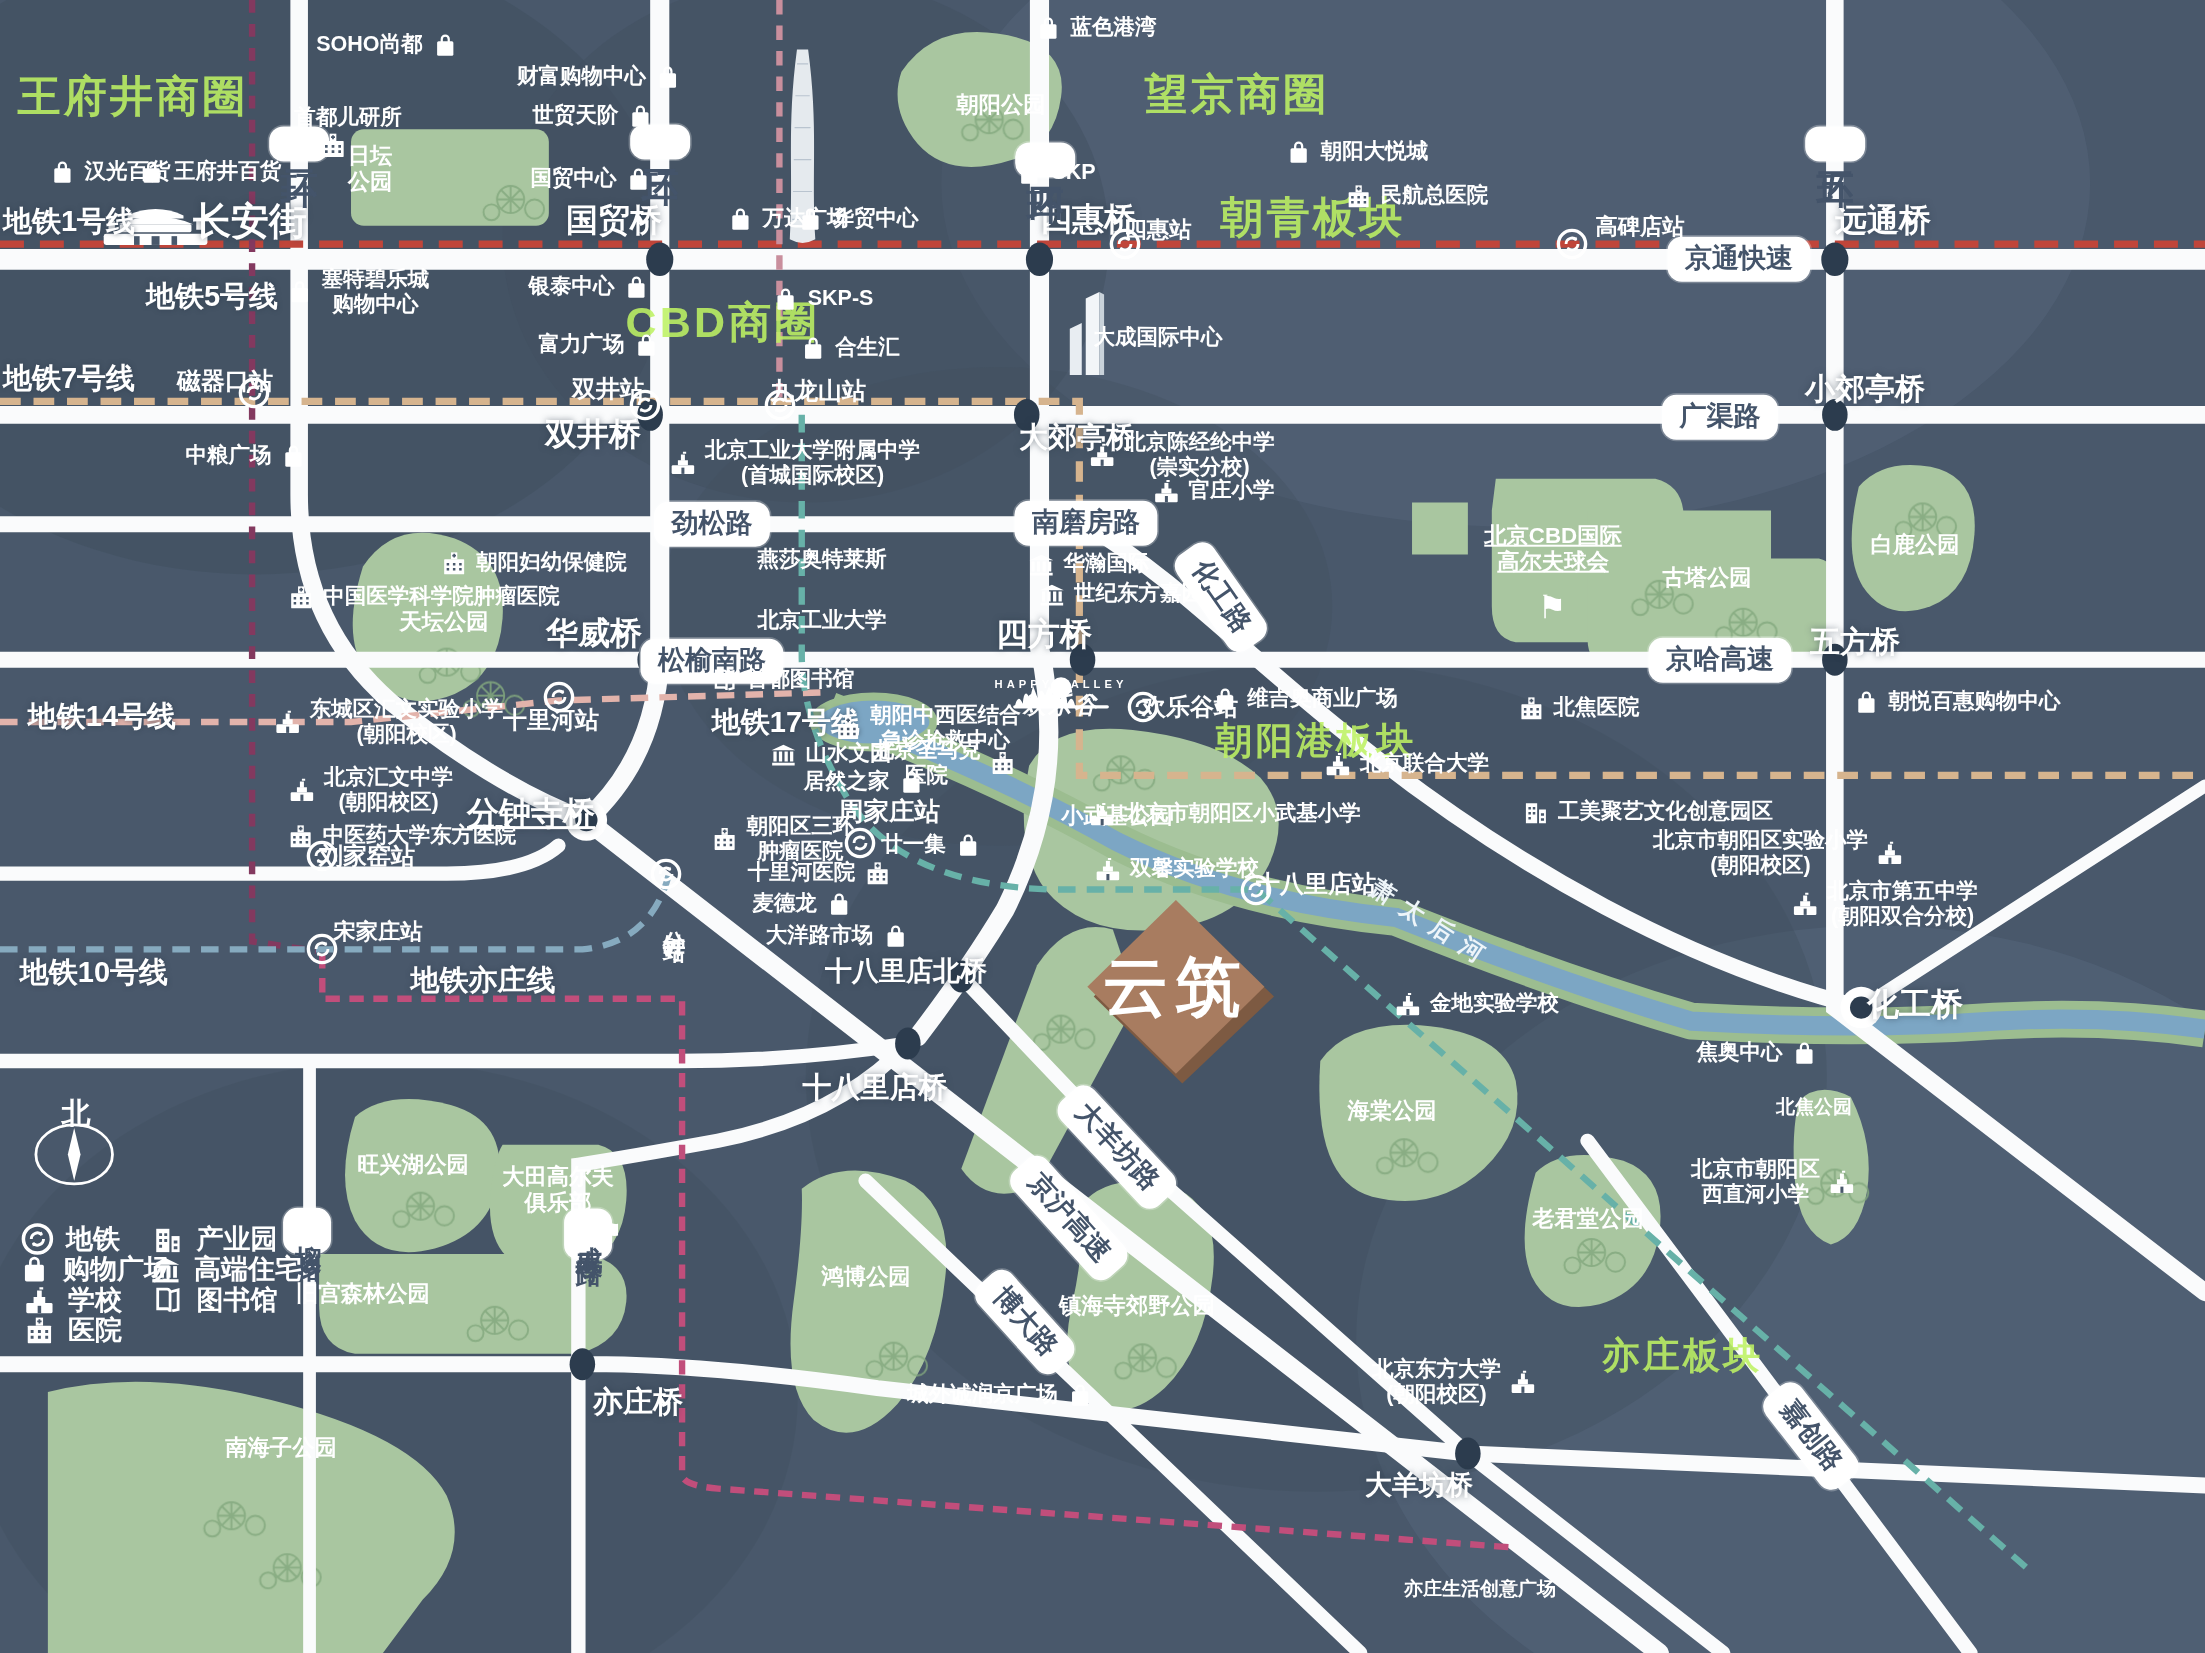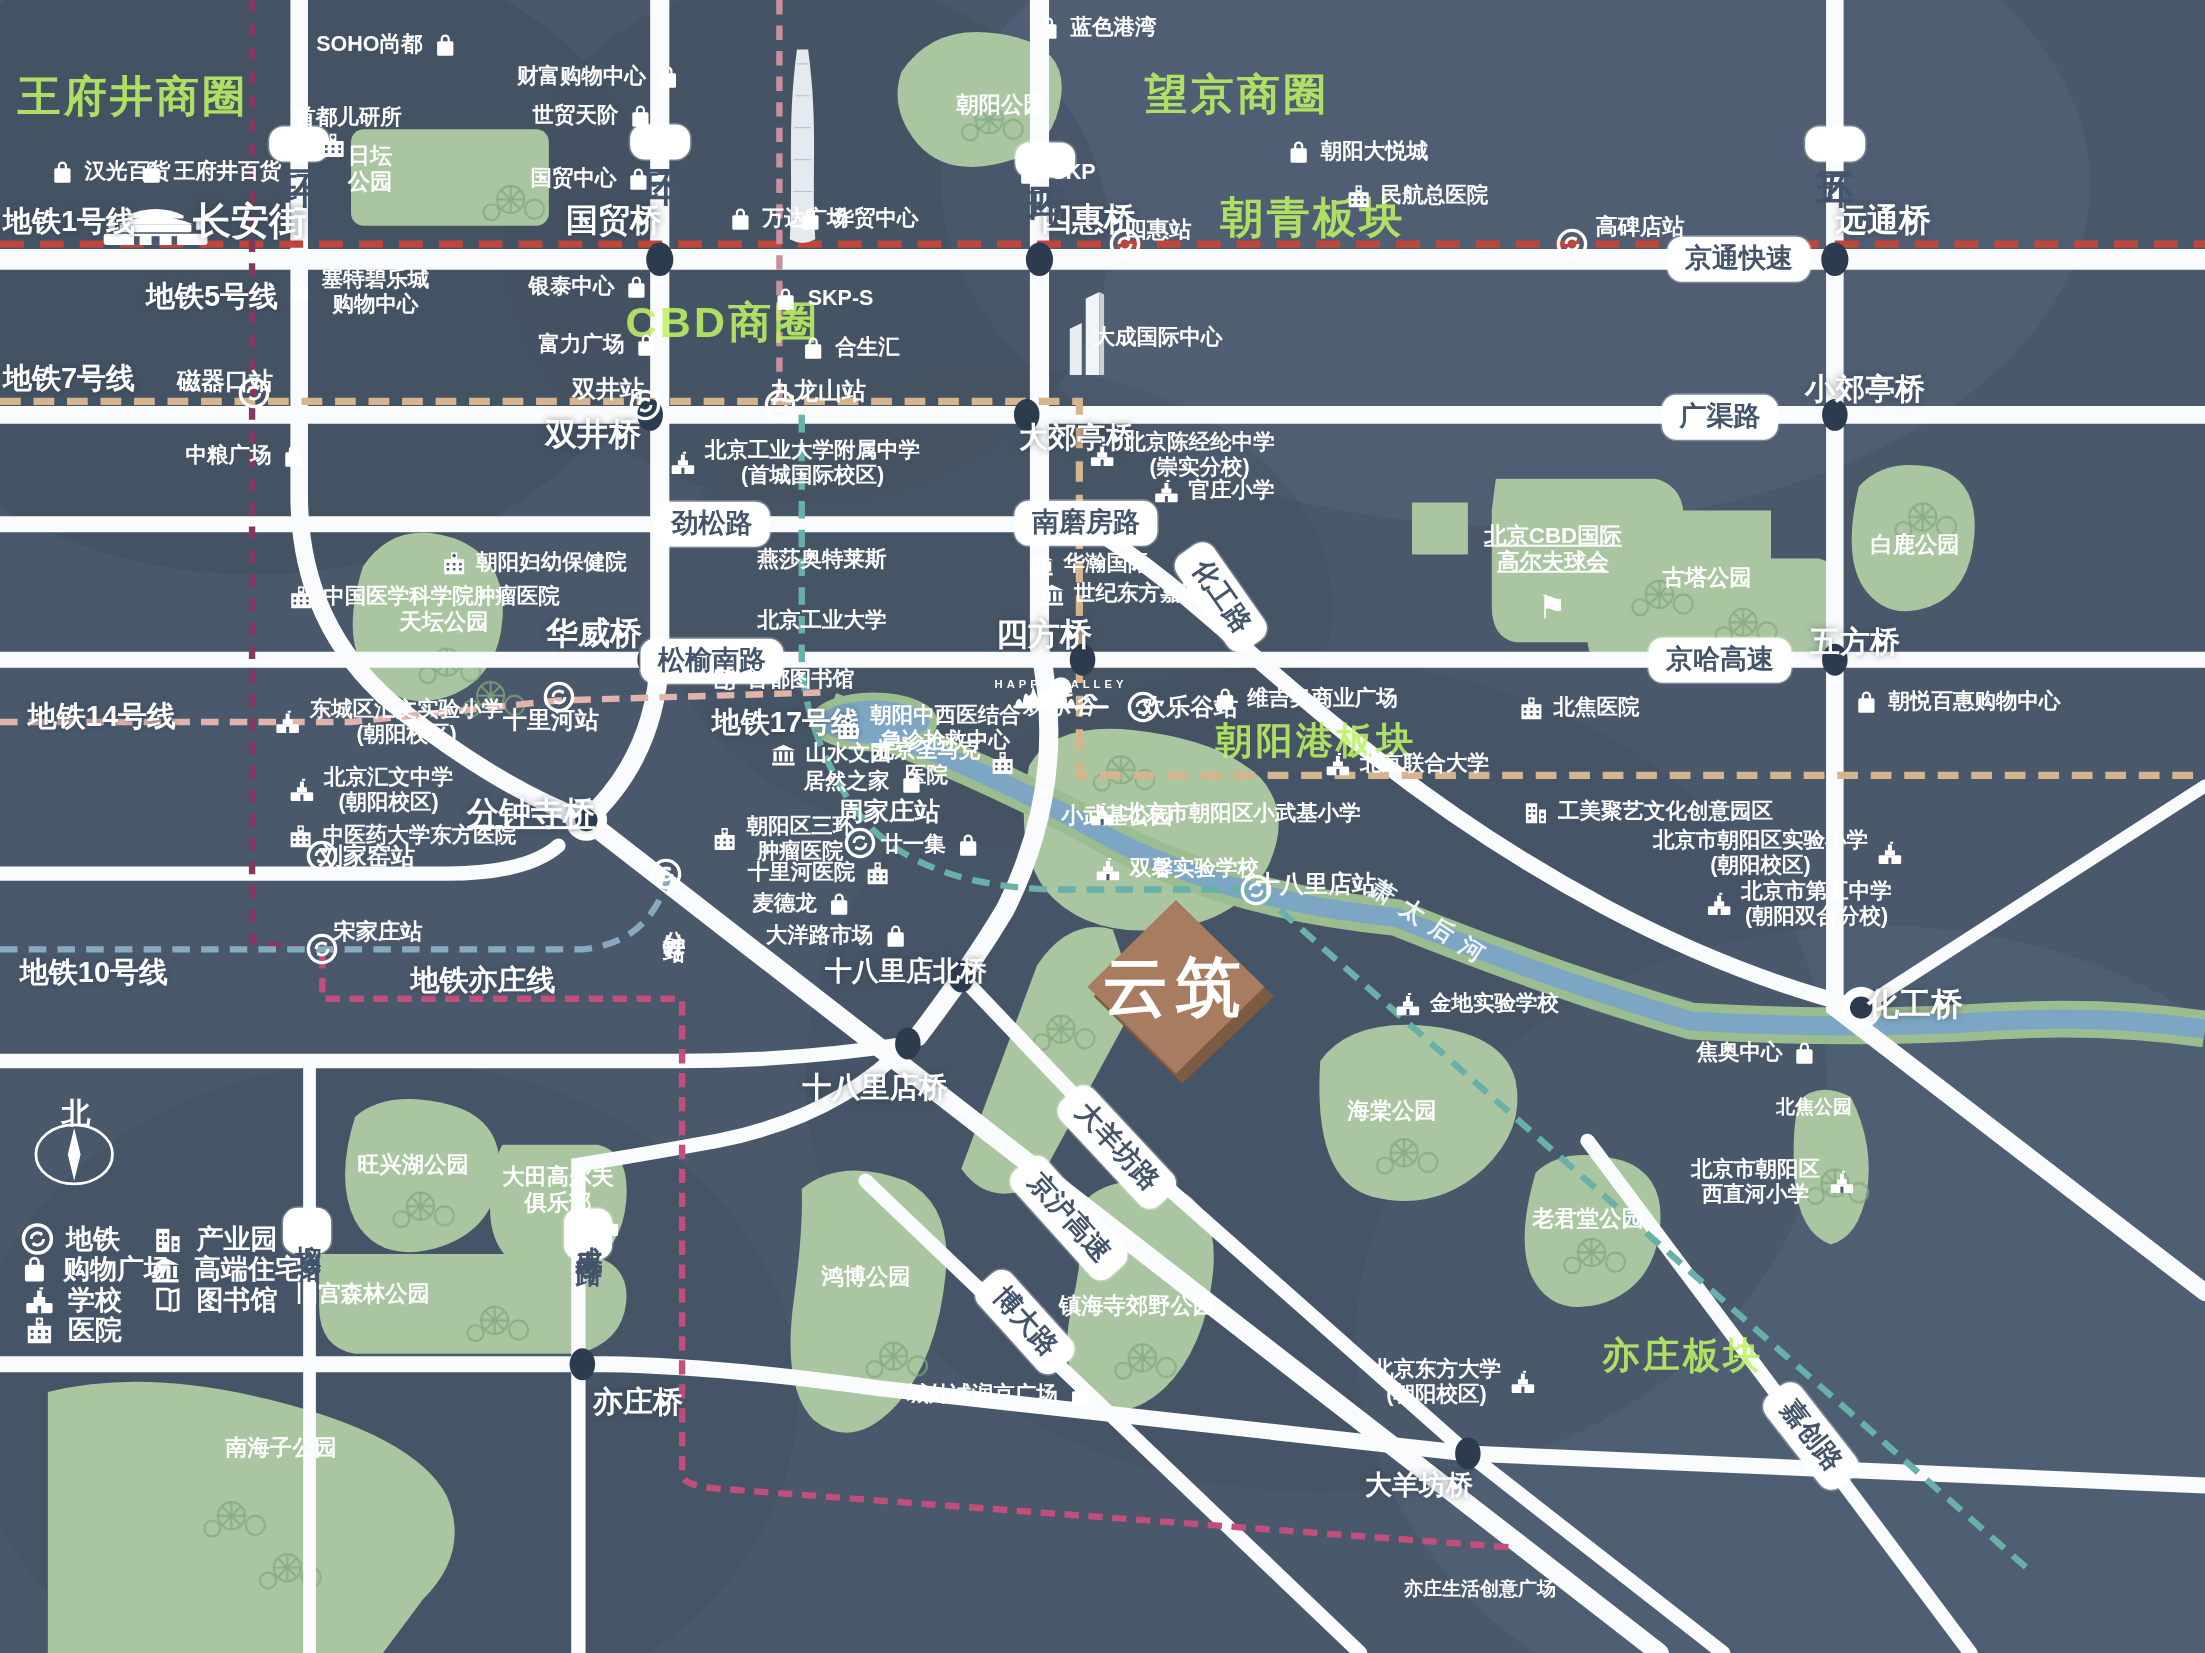--- a/index.html
+++ b/index.html
@@ -1199,21 +1199,21 @@
             <g fill="#fff">
               <rect x="3" y="14" width="18" height="7" rx="1"></rect>
               <path d="M8 14v-4h8v4z"></path>
               <rect x="10.4" y="5.5" width="3.2" height="5"></rect>
               <path d="M12 5.5V3.2h2.6v1.6h-2.6"></path>
             </g>
             <rect x="10.8" y="16" width="2.4" height="5" fill="#49586b"></rect>
           </svg>
         </span>
       </div>
-      <div class="lb poi" style="left: 1798px; top: 904px; transform: translate(-50%, -50%);">
+      <div class="lb poi" style="left: 1884px; top: 904px; transform: translate(-50%, -50%);">
         <span class="icn">
           <svg width="30" height="30" viewBox="0 0 24 24">
             <g fill="#fff">
               <rect x="3" y="14" width="18" height="7" rx="1"></rect>
               <path d="M8 14v-4h8v4z"></path>
               <rect x="10.4" y="5.5" width="3.2" height="5"></rect>
               <path d="M12 5.5V3.2h2.6v1.6h-2.6"></path>
             </g>
             <rect x="10.8" y="16" width="2.4" height="5" fill="#49586b"></rect>
           </svg>

